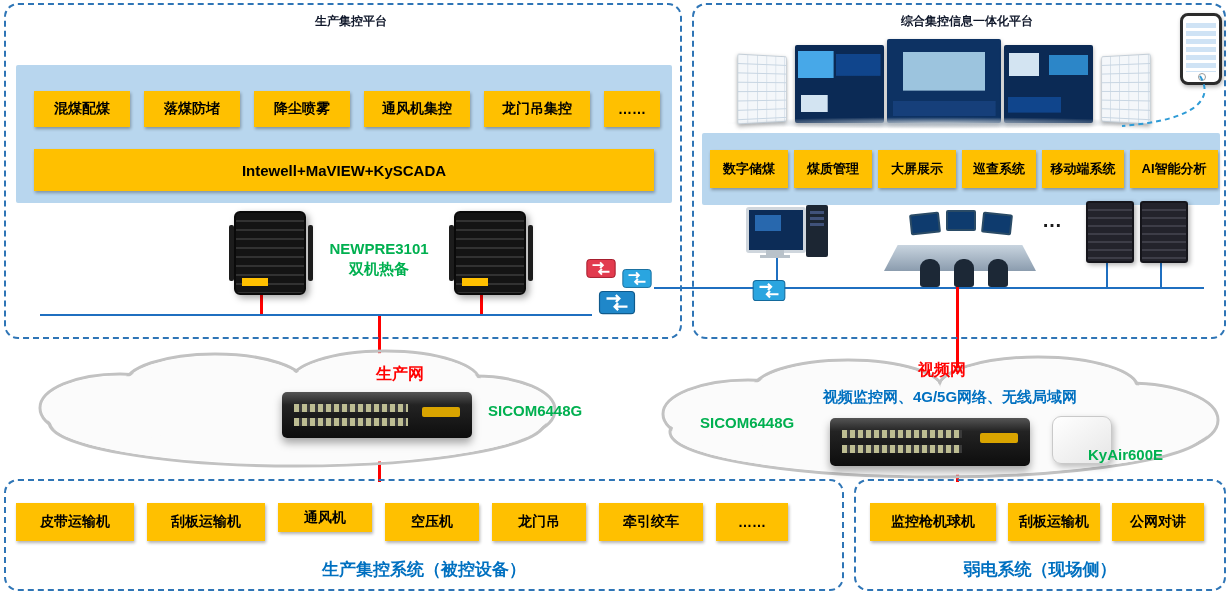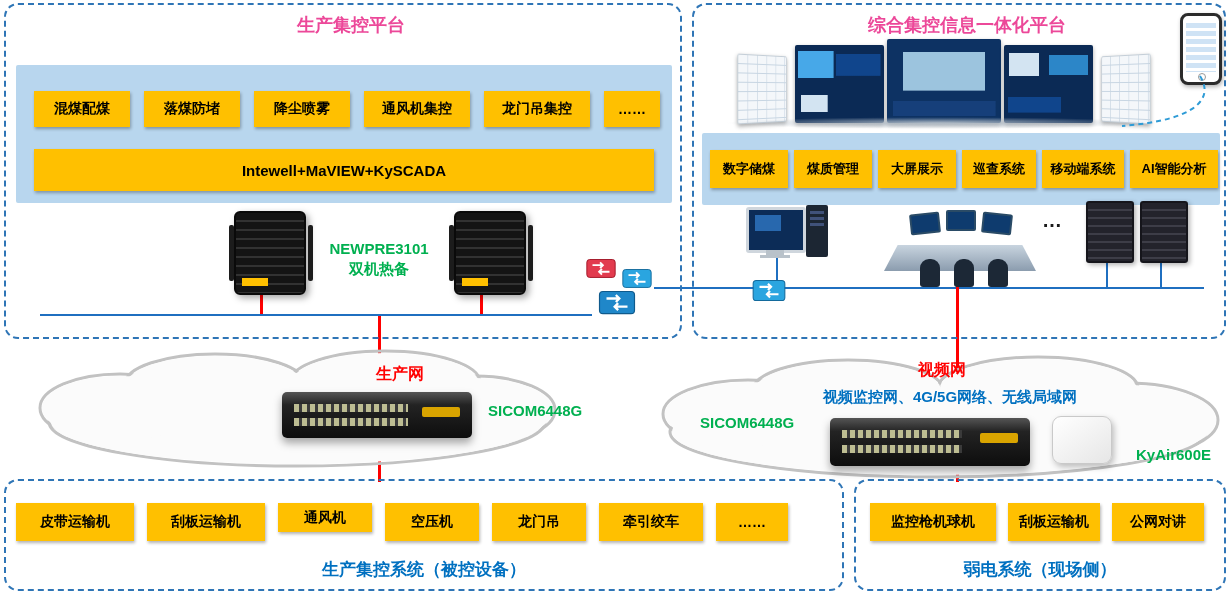--- a/index.html
+++ b/index.html
@@ -1,19 +1,19 @@
 <!DOCTYPE html>
 <html><head>
 <meta charset="utf-8">
 <style>
   html,body{margin:0;padding:0;background:#fff;}
   .stage{position:relative;width:1230px;height:594px;background:#fff;overflow:hidden;
          font-family:"Liberation Sans","DejaVu Sans",sans-serif;}
   .panel{position:absolute;border:2px dashed #2e75b6;border-radius:14px;box-sizing:border-box;background:transparent;}
-  .ptitle{position:absolute;top:8px;left:16px;right:0;text-align:center;font-weight:bold;font-size:18px;color:#ec4899;}
+  .ptitle{position:absolute;top:8px;left:16px;right:0;text-align:center;font-weight:bold;font-size:12px;color:#0f172a;}
   .btitle{position:absolute;bottom:8px;left:0;right:0;text-align:center;font-weight:bold;font-size:17px;color:#0070c0;font-family:Liberation Serif, serif;}
   .bluebox{position:absolute;background:#b8d6ee;border-radius:2px;}
   .row{position:absolute;display:flex;}
   .chip{background:#ffc000;color:#000;font-weight:bold;font-size:14px;display:flex;align-items:center;
         justify-content:center;height:36px;box-shadow:1px 2px 3px rgba(0,0,0,.3);text-align:center;}
   .chip.small{font-size:13px;height:38px;}
   .chip.bar{position:absolute;font-size:15px;}
   .glabel{position:absolute;color:#00b050;font-weight:bold;font-size:15px;text-align:center;line-height:1.3;}
   .rlabel{position:absolute;color:#ff0000;font-weight:bold;font-size:16px;text-align:center;}
   .bluetext{position:absolute;color:#0070c0;font-weight:bold;font-size:15px;text-align:center;}
@@ -233,21 +233,21 @@
 
   <div class="rlabel" style="left:862px;top:360px;width:160px">视频网</div>
   <div class="bluetext" style="left:770px;top:388px;width:360px">视频监控网、4G/5G网络、无线局域网</div>
   <div class="greentext" style="left:700px;top:414px">SICOM6448G</div>
   <div class="rackswitch" style="left:830px;top:418px;width:200px;height:48px">
     <div class="ports"></div>
     <div class="ports second"></div>
     <div class="brand"></div>
   </div>
   <div class="ap" style="left:1052px;top:416px"></div>
-  <div class="greentext" style="left:1136px;top:446px">KyAir600E</div>
+  <div class="greentext" style="left:1088px;top:446px">KyAir600E</div>
 
   <div class="panel" style="left:4px;top:479px;width:840px;height:112px">
     <div class="row" style="left:10px;top:22px;gap:13px">
       <div class="chip" style="width:118px;height:38px">皮带运输机</div>
       <div class="chip" style="width:118px;height:38px">刮板运输机</div>
       <div class="chip" style="width:94px;height:29px">通风机</div>
       <div class="chip" style="width:94px;height:38px">空压机</div>
       <div class="chip" style="width:94px;height:38px">龙门吊</div>
       <div class="chip" style="width:104px;height:38px">牵引绞车</div>
       <div class="chip" style="width:72px;height:38px">……</div>

